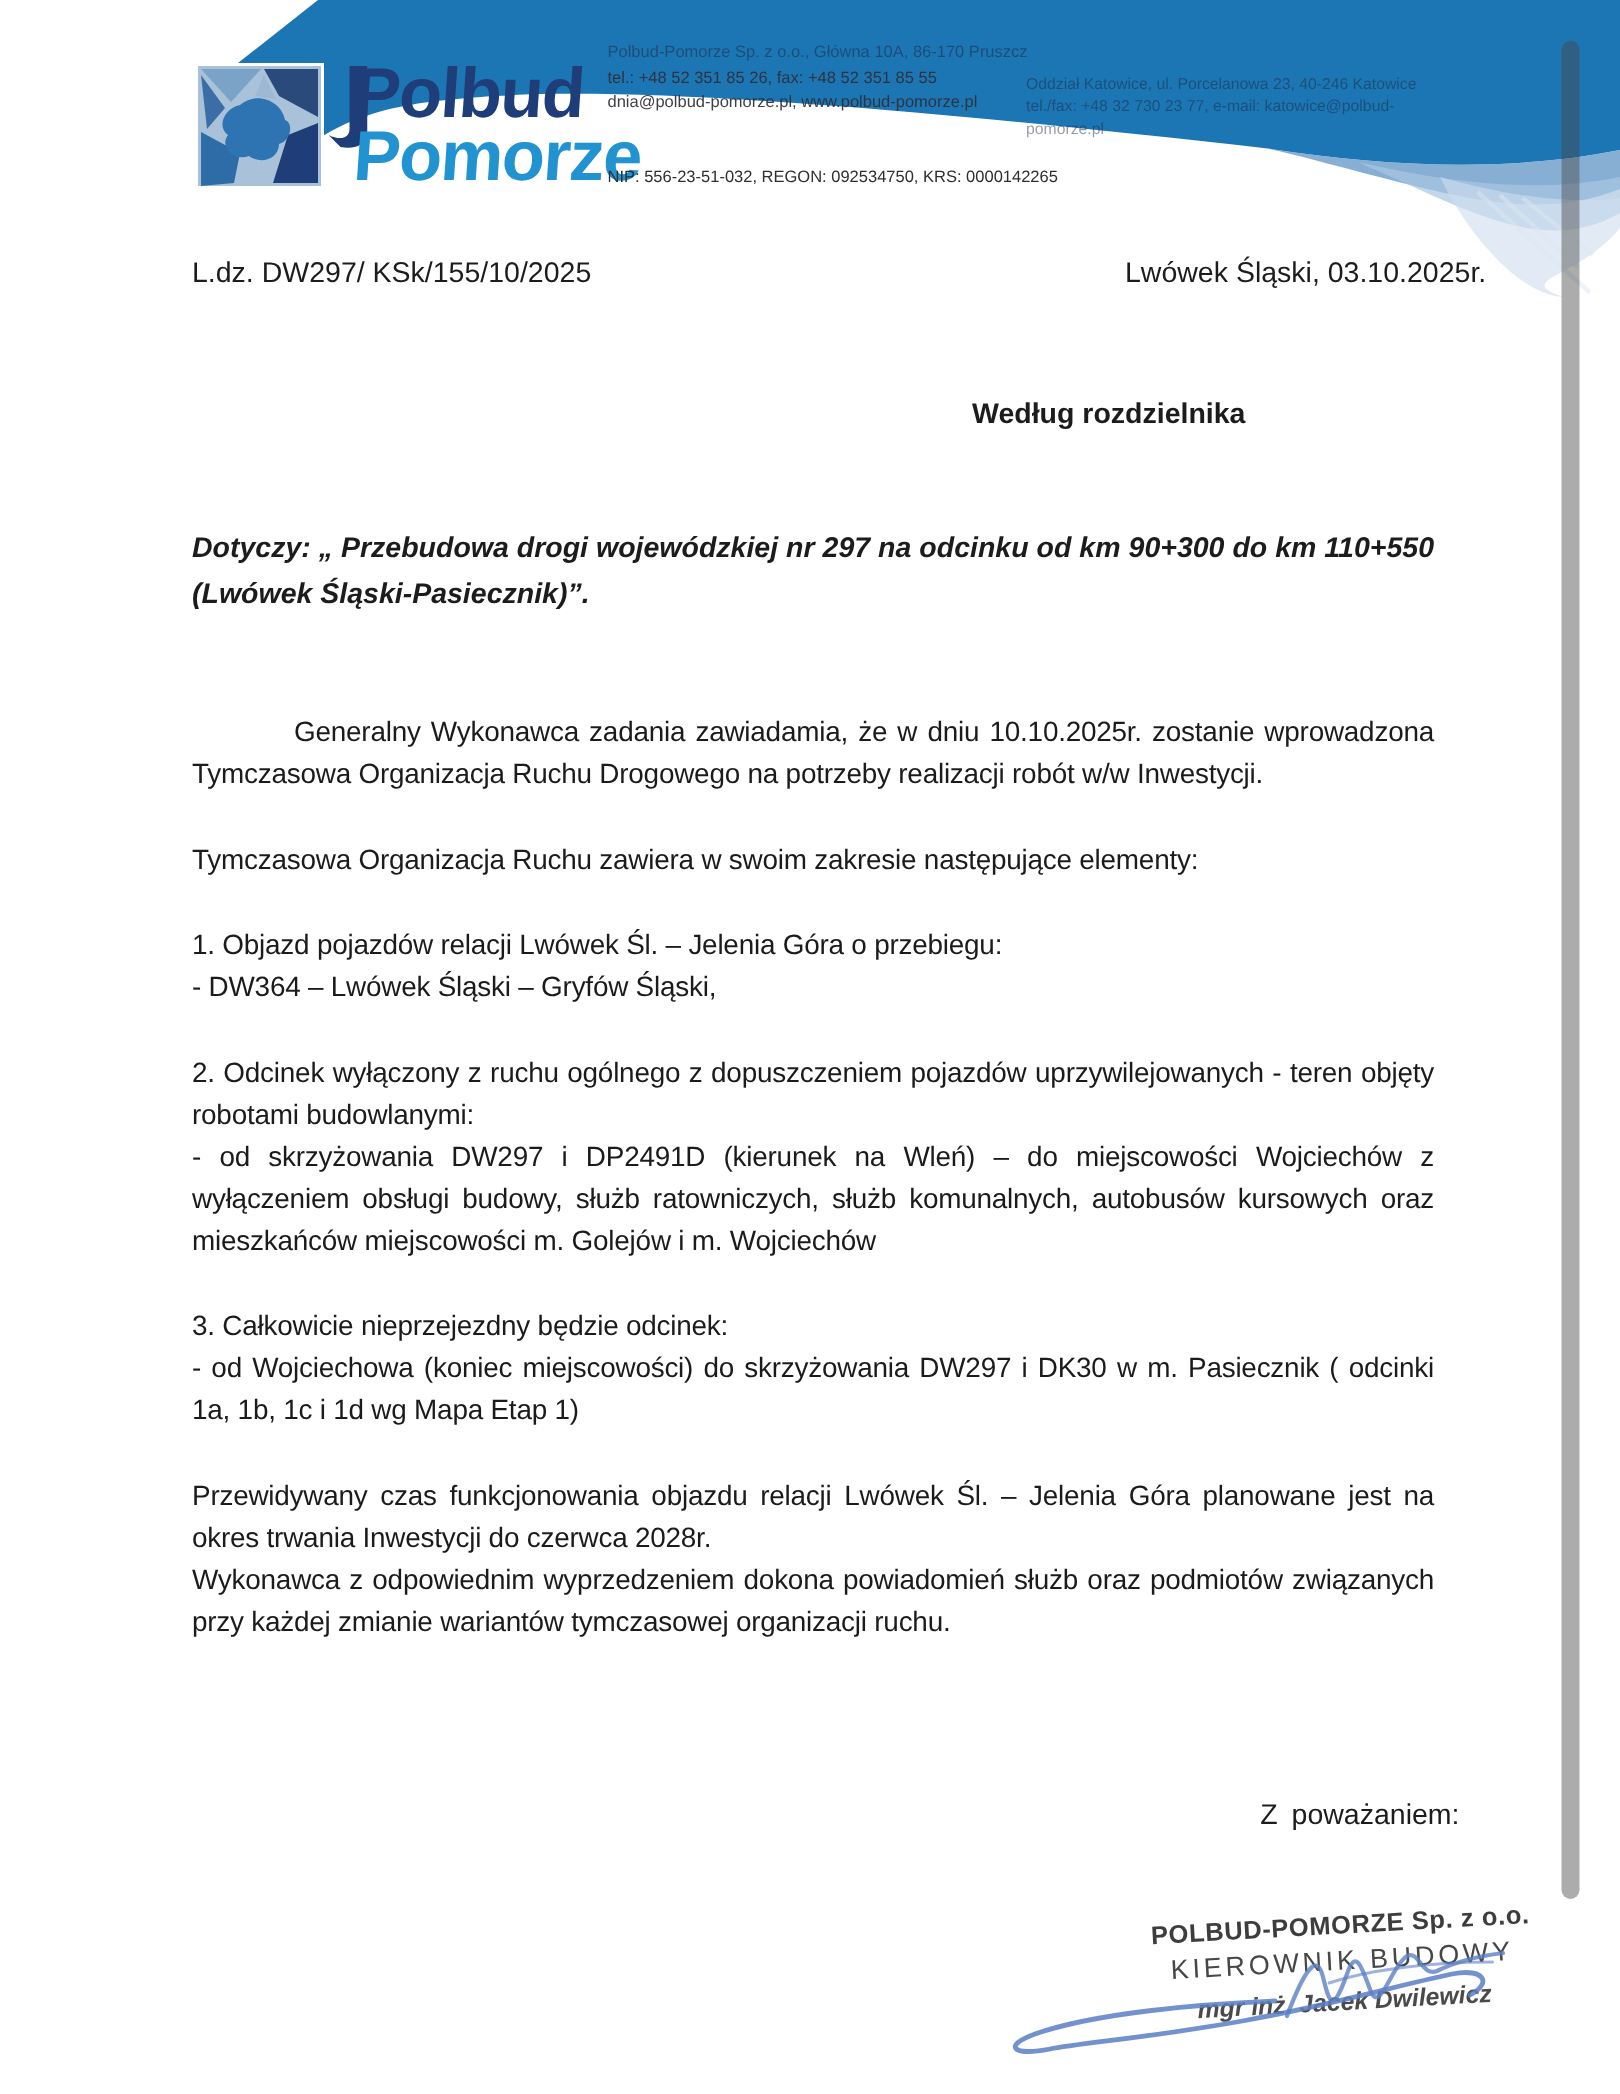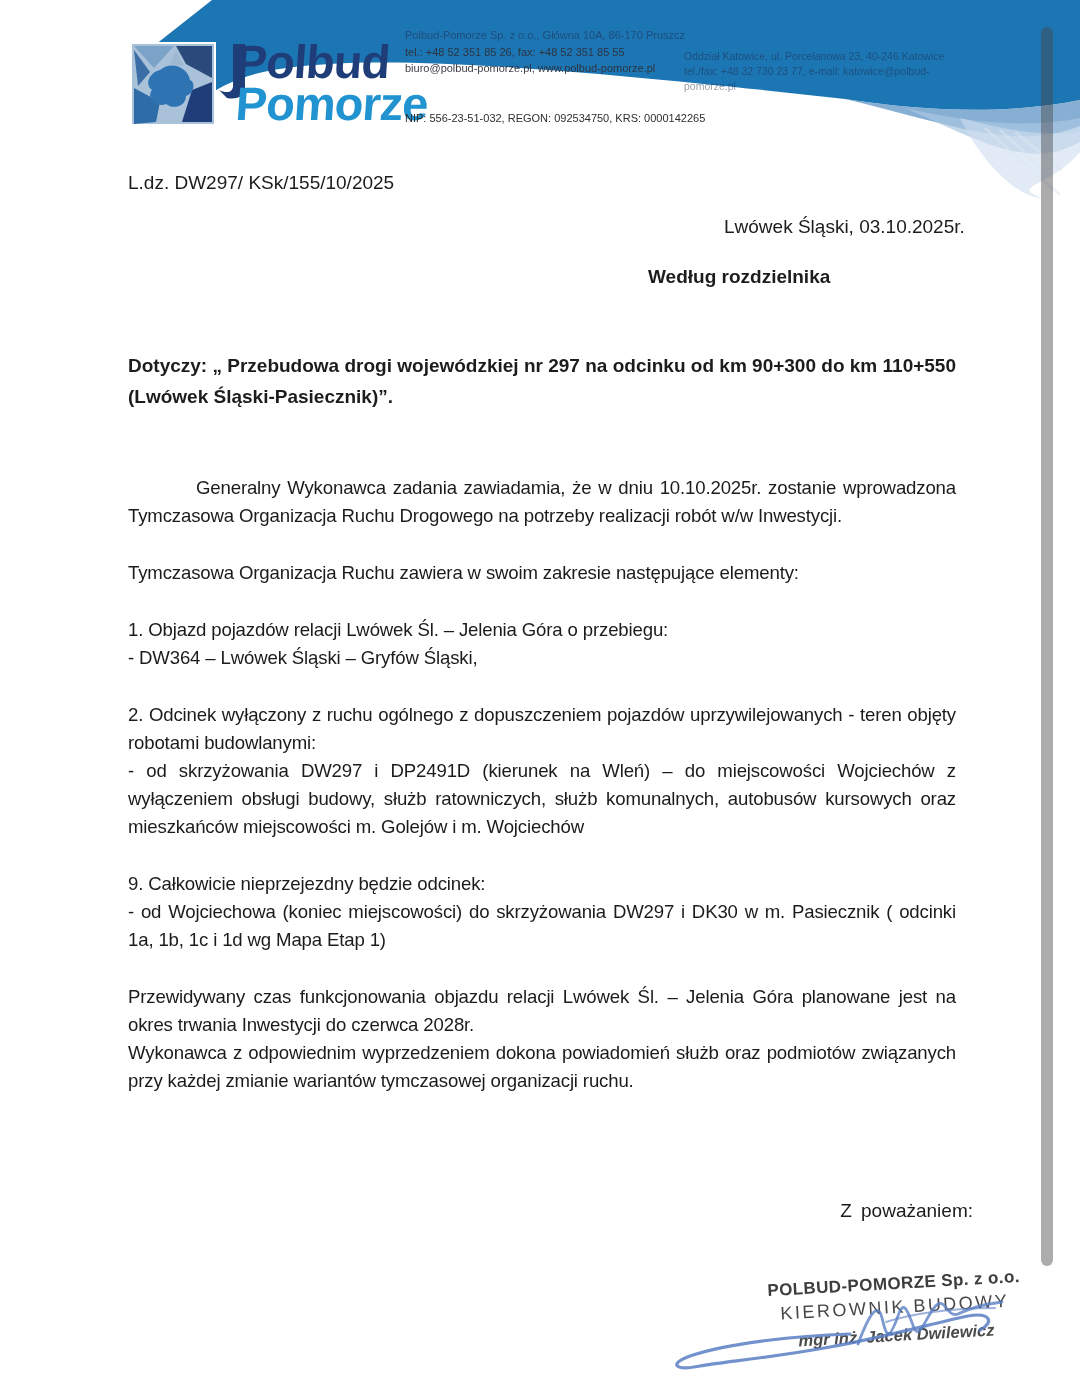--- a/index.html
+++ b/index.html
@@ -24,25 +24,25 @@
   .hdr-left .semi{opacity:0.92;}
   .hdr-right{position:absolute;left:684px;top:49px;width:290px;font-size:10.5px;line-height:15px;color:#18203a;opacity:0.45;}
   .hdr-nip{position:absolute;left:405px;top:112px;font-size:11px;color:#2e2e2e;}
   
   .scrollbar-thumb{
     position:absolute;left:1041px;top:27px;width:12px;height:1239px;
     background:rgba(70,70,72,0.45);border-radius:6px;
   }
   
   .ref-line{position:absolute;left:128px;top:172px;font-size:19px;}
-  .date-line{position:absolute;left:724px;top:172px;font-size:19px;margin-top:44px;}
+  .date-line{position:absolute;left:750px;top:172px;font-size:19px;}
   .addressee{position:absolute;left:648px;top:266px;font-size:19px;font-weight:bold;}
   .subject{
     position:absolute;left:128px;top:350px;width:828px;
-    font-size:19px;font-weight:bold;line-height:31px;text-align:justify;
+    font-size:19px;font-weight:bold;font-style:italic;line-height:31px;text-align:justify;
   }
   .body-block{position:absolute;left:128px;top:448px;width:828px;}
   .body-p{
     margin:0;font-size:18.6px;line-height:28px;text-align:justify;
     letter-spacing:-0.15px;color:#1b1b1b;
   }
   .body-p.gap{margin-top:29px;}
   .body-p.indent{text-indent:68px;margin-top:26px;}
   .closing{position:absolute;left:145px;top:1200px;width:828px;font-size:19px;text-align:right;word-spacing:4px;}
   
@@ -80,21 +80,21 @@
 </svg>
 <svg class="logo-hook" viewBox="0 0 26 56">
   <path d="M 14,0 L 26,0 L 26,44 C 26,52 18,56 8,54 L 0,46 C 8,50 14,48 14,42 Z" fill="#1f3e79"></path>
 </svg>
 <div class="logo-word1">Polbud</div>
 <div class="logo-word2">Pomorze</div>
 
 <div class="hdr-left">
   <div class="faint1">Polbud-Pomorze Sp. z o.o., Główna 10A, 86-170 Pruszcz</div>
   <div class="semi">tel.: +48 52 351 85 26, fax: +48 52 351 85 55</div>
-  <div class="semi">biuro@polbud-pomorze.pl, www.polbud-pomorze.pl</div>
+  <div class="semi">dnia@polbud-pomorze.pl, www.polbud-pomorze.pl</div>
 </div>
 <div class="hdr-right">
   <div>Oddział Katowice, ul. Porcelanowa 23, 40-246 Katowice</div>
   <div>tel./fax: +48 32 730 23 77, e-mail: katowice@polbud-pomorze.pl</div>
 </div>
 <div class="hdr-nip">NIP: 556-23-51-032, REGON: 092534750, KRS: 0000142265</div>
 
 <div class="scrollbar-thumb"></div>
 
 <div class="ref-line">L.dz. DW297/ KSk/155/10/2025</div>
@@ -102,21 +102,21 @@
 <div class="addressee">Według rozdzielnika</div>
 <div class="subject">Dotyczy: „ Przebudowa drogi wojewódzkiej nr 297 na odcinku od km 90+300 do km 110+550 (Lwówek Śląski-Pasiecznik)”.</div>
 
 <div class="body-block">
     <p class="body-p indent">Generalny Wykonawca zadania zawiadamia, że w dniu 10.10.2025r. zostanie wprowadzona Tymczasowa Organizacja Ruchu Drogowego na potrzeby realizacji robót w/w Inwestycji.</p>
     <p class="body-p gap">Tymczasowa Organizacja Ruchu zawiera w swoim zakresie następujące elementy:</p>
     <p class="body-p gap">1. Objazd pojazdów relacji Lwówek Śl. – Jelenia Góra o przebiegu:</p>
     <p class="body-p">- DW364 – Lwówek Śląski – Gryfów Śląski,</p>
     <p class="body-p gap">2. Odcinek wyłączony z ruchu ogólnego z dopuszczeniem pojazdów uprzywilejowanych - teren objęty robotami budowlanymi:</p>
     <p class="body-p">- od skrzyżowania DW297 i DP2491D (kierunek na Wleń) – do  miejscowości Wojciechów z wyłączeniem obsługi budowy, służb ratowniczych, służb komunalnych, autobusów kursowych oraz mieszkańców miejscowości m. Golejów i m. Wojciechów</p>
-    <p class="body-p gap">9. Całkowicie nieprzejezdny będzie odcinek:</p>
+    <p class="body-p gap">3. Całkowicie nieprzejezdny będzie odcinek:</p>
     <p class="body-p">- od Wojciechowa (koniec miejscowości) do skrzyżowania DW297 i DK30 w m. Pasiecznik ( odcinki 1a, 1b, 1c i 1d wg Mapa Etap 1)</p>
     <p class="body-p gap">Przewidywany czas funkcjonowania objazdu relacji Lwówek Śl. – Jelenia Góra planowane jest na okres trwania Inwestycji do czerwca 2028r.</p>
     <p class="body-p">Wykonawca z odpowiednim wyprzedzeniem dokona powiadomień służb oraz podmiotów związanych przy każdej zmianie wariantów tymczasowej organizacji ruchu.</p>
   </div>
 
 <div class="closing">Z poważaniem:</div>
 
 <div class="stamp">
   <div class="stamp-text">
     <div class="stamp-company">POLBUD-POMORZE Sp. z o.o.</div>

